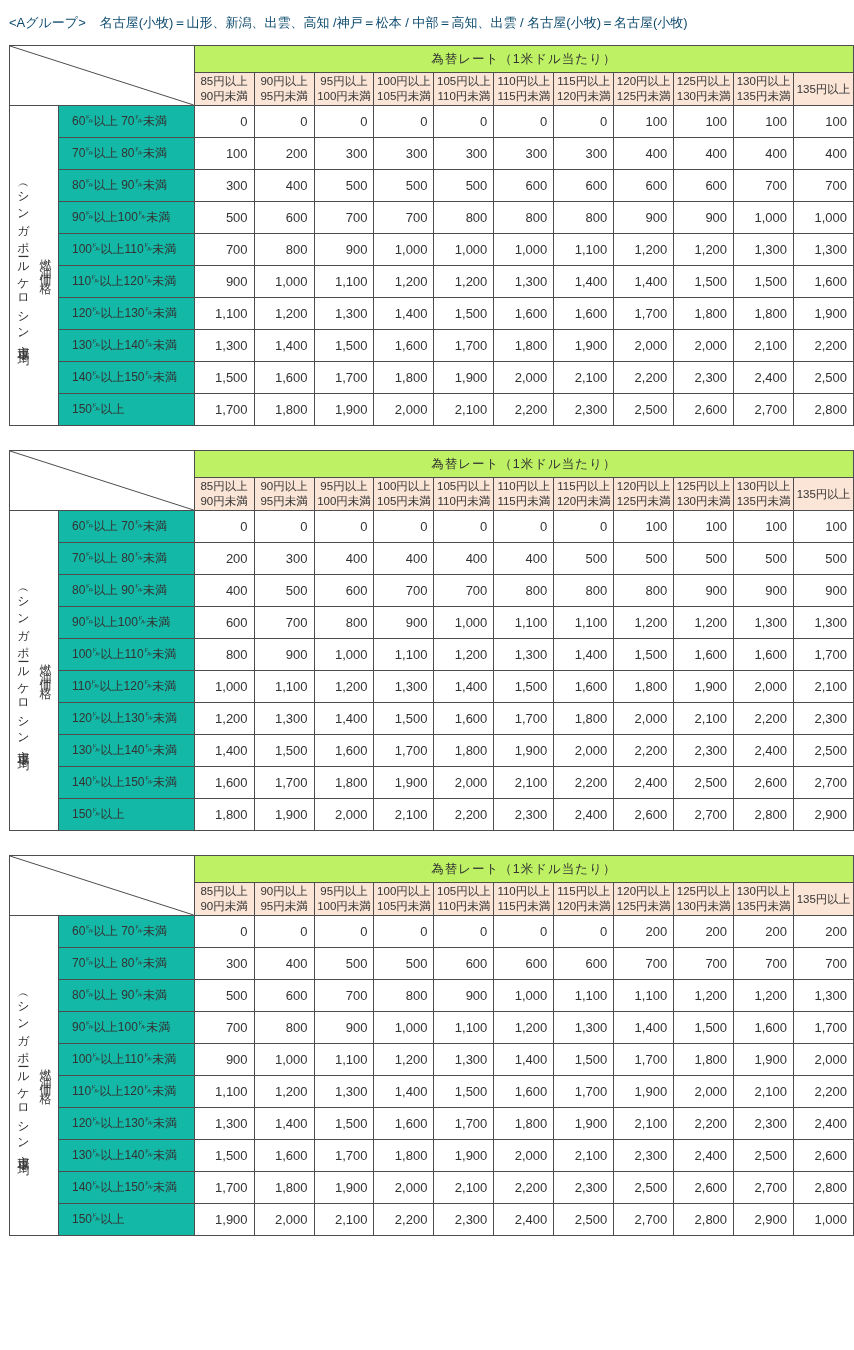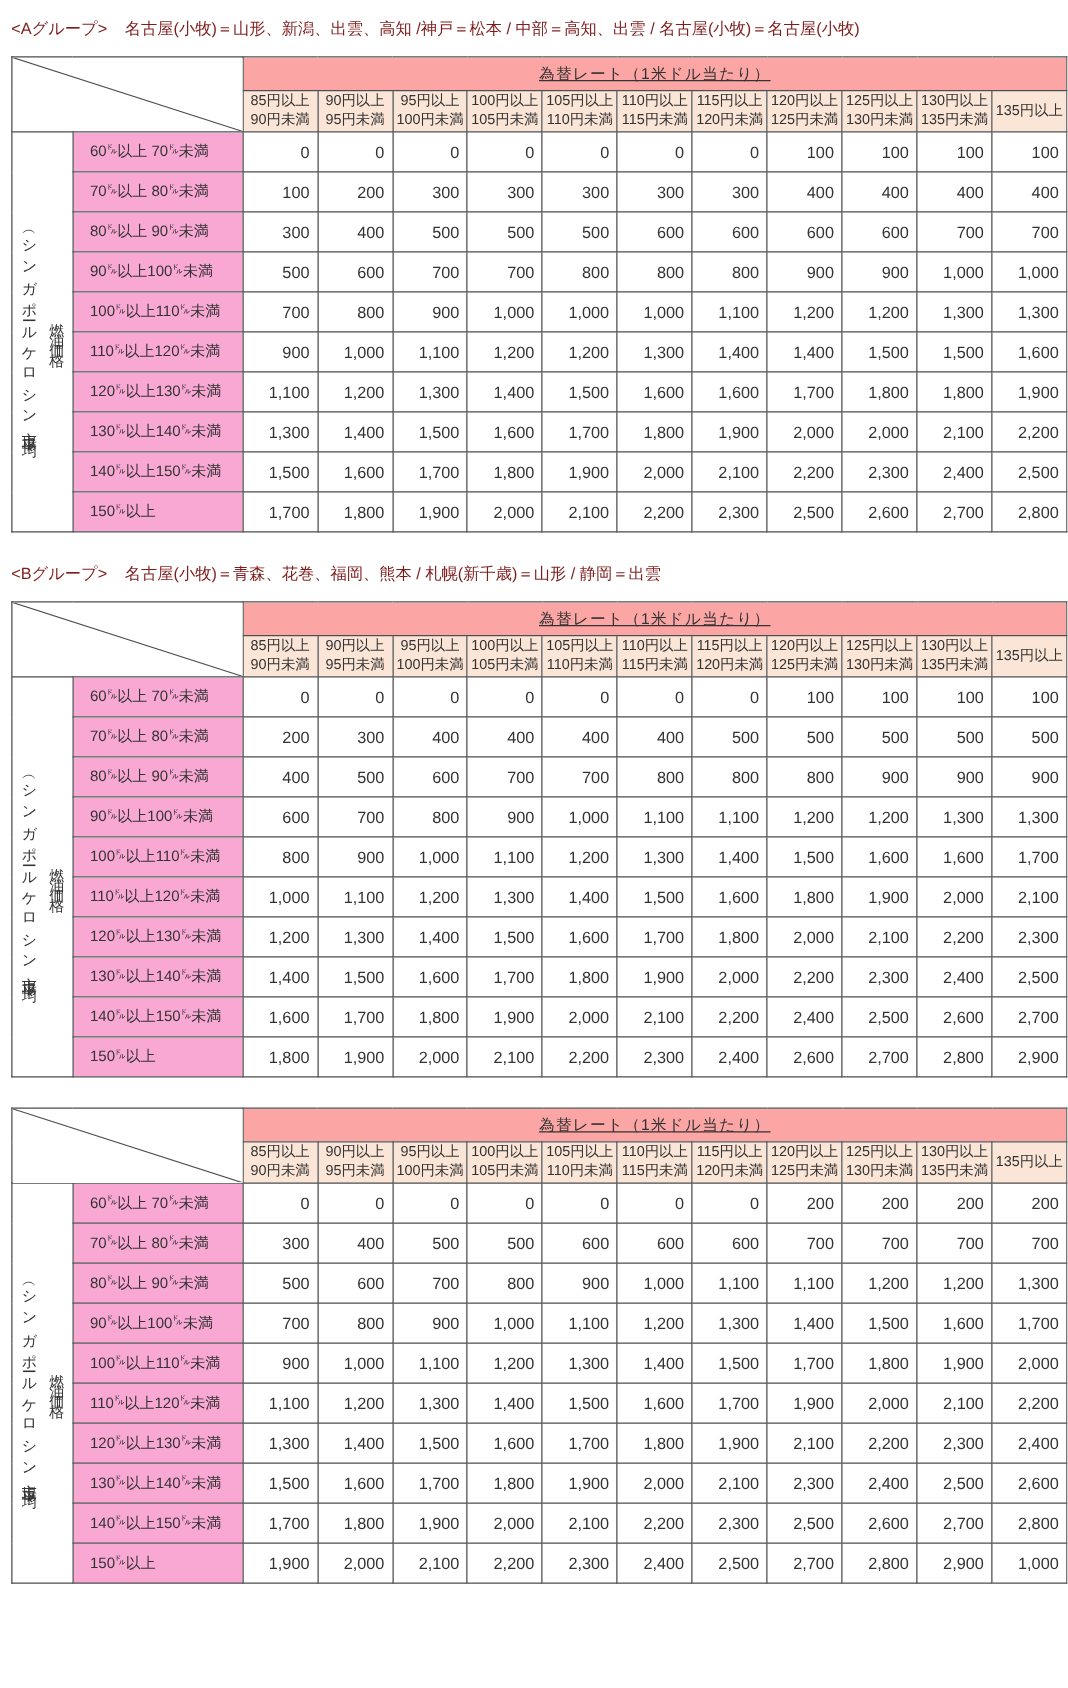--- a/index.html
+++ b/index.html
@@ -7,56 +7,55 @@
     width:854px;
     font-family:"Liberation Sans","DejaVu Sans",sans-serif;
     color:#333;
     padding-top:14px;
   }
   .section{margin:0 0 24px 9px;}
   .section-title{
     font-size:13px;
     line-height:18px;
     margin:0 4px 13px 0;
-    color:#7f1d1d;
+    color:#0c4a6e;
     white-space:nowrap;
   }
   .section-title .routes{margin-left:14px;}
   table.fuel-table{
     border-collapse:collapse;
     table-layout:fixed;
   }
   table.fuel-table th,table.fuel-table td{
     border:1px solid #4d4d4d;
     font-weight:normal;
     box-sizing:border-box;
     overflow:hidden;
   }
   .corner-cell{position:relative;padding:0;background:#fff;}
   .corner-cell svg{position:absolute;inset:0;width:100%;height:100%;display:block;}
   .fx-header{
     height:27px;
     text-align:center;
     vertical-align:middle;
-    background:#fca5a5;
+    background:#bef264;
     font-size:12.5px;
     letter-spacing:1px;
-    text-decoration:underline;
   }
   .colhead{
     height:33px;
     background:#fbe5d6;
     font-size:11.5px;
     text-align:center;
     vertical-align:middle;
     line-height:15px;
     padding:0 1px;
   }
   .rowhead{
-    background:#f9a8d4;
+    background:#14b8a6;
     font-size:12px;
     text-align:left;
     padding-left:13px;
     vertical-align:middle;
   }
   .rowhead .unit{font-size:8.5px;vertical-align:3px;letter-spacing:0;}
   td.num{
     height:32px;
     text-align:right;
     vertical-align:middle;
@@ -307,23 +306,20 @@
             <td class="num">2,600</td>
             <td class="num">2,700</td>
             <td class="num">2,800</td>
           </tr>
         </tbody>
       </table>
     </div>
 </div>
 
 <div class="section">
-  <div class="section-title">
-    <span>&lt;Bグループ&gt;</span><span class="routes">名古屋(小牧)＝青森、花巻、福岡、熊本 / 札幌(新千歳)＝山形 / 静岡＝出雲</span>
-  </div>
   <div>
       <table class="fuel-table">
         <colgroup>
           <col style="width:49px">
           <col style="width:136px">
           <col style="width:60px">
           <col style="width:60px">
           <col style="width:60px">
           <col style="width:60px">
           <col style="width:60px">

